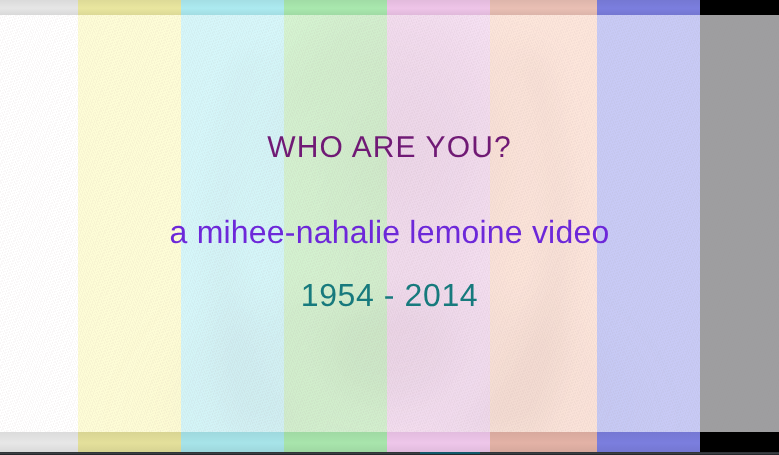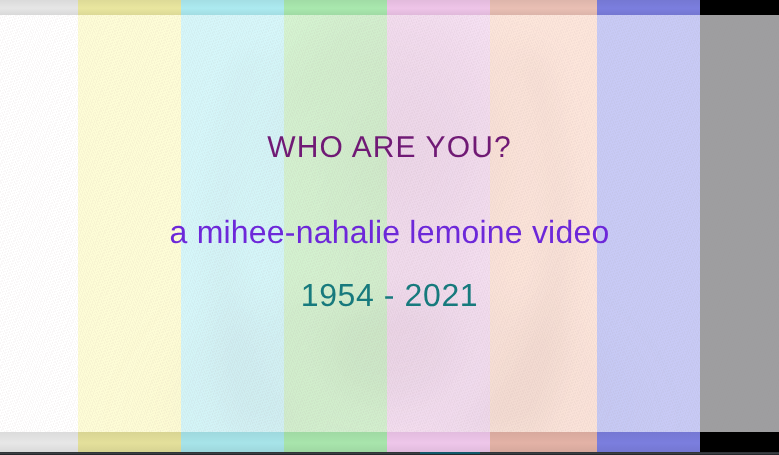--- a/index.html
+++ b/index.html
@@ -198,16 +198,16 @@
       <div class="bar" style="width: 107px; background: rgb(227, 178, 166);"></div>
       <div class="bar" style="width: 103px; background: rgb(123, 126, 222);"></div>
       <div class="bar" style="width: 79px; background: rgb(0, 0, 0);"></div>
     </div>
   <div id="bottom-line"></div>
   <div id="bottom-line-accent" style="background: rgb(13, 95, 114);"></div>
 
   <div id="titles">
     <div class="title-line" id="line-1" style="color: #701a75;">WHO ARE YOU?</div>
     <div class="title-line" id="line-2" style="color: #6d28d9;">a mihee-nahalie lemoine video</div>
-    <div class="title-line" id="line-3" style="color: rgb(23, 122, 125);">1954 - 2021</div>
+    <div class="title-line" id="line-3" style="color: rgb(23, 122, 125);">1954 - 2014</div>
   </div>
 
 </div>
 
 </body></html>

